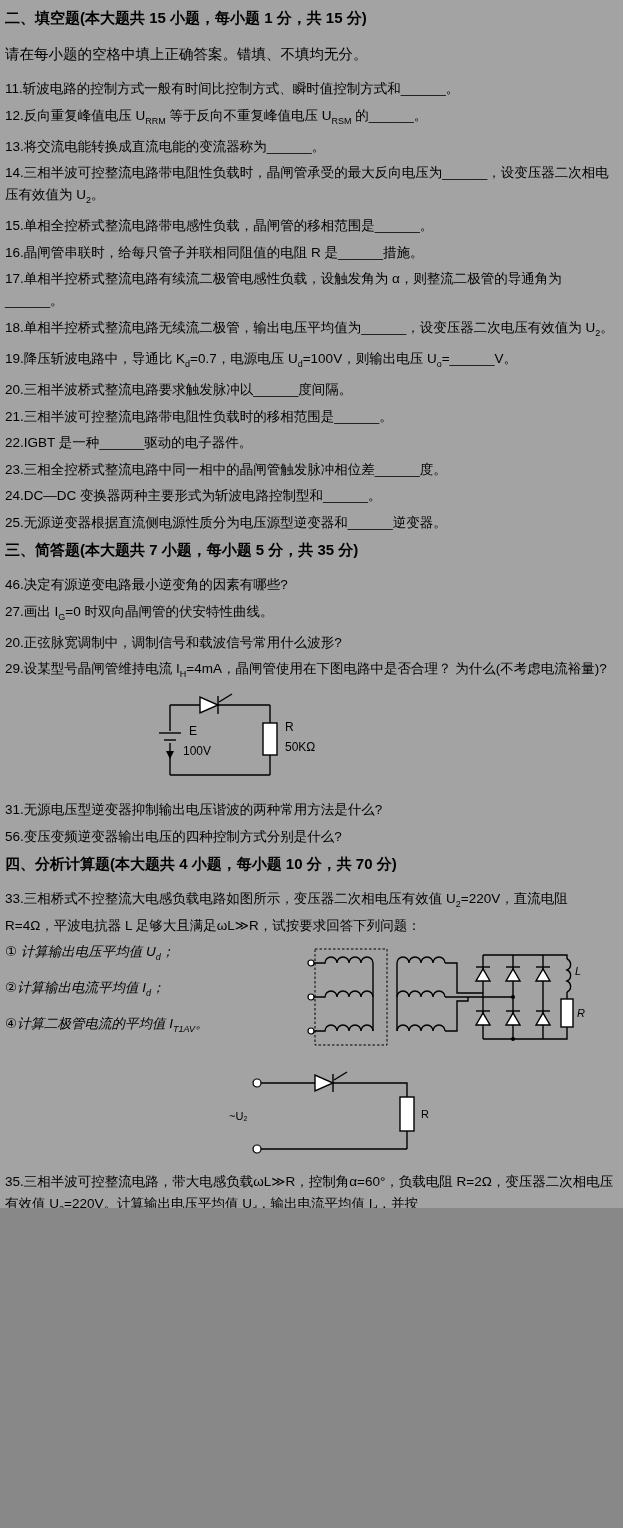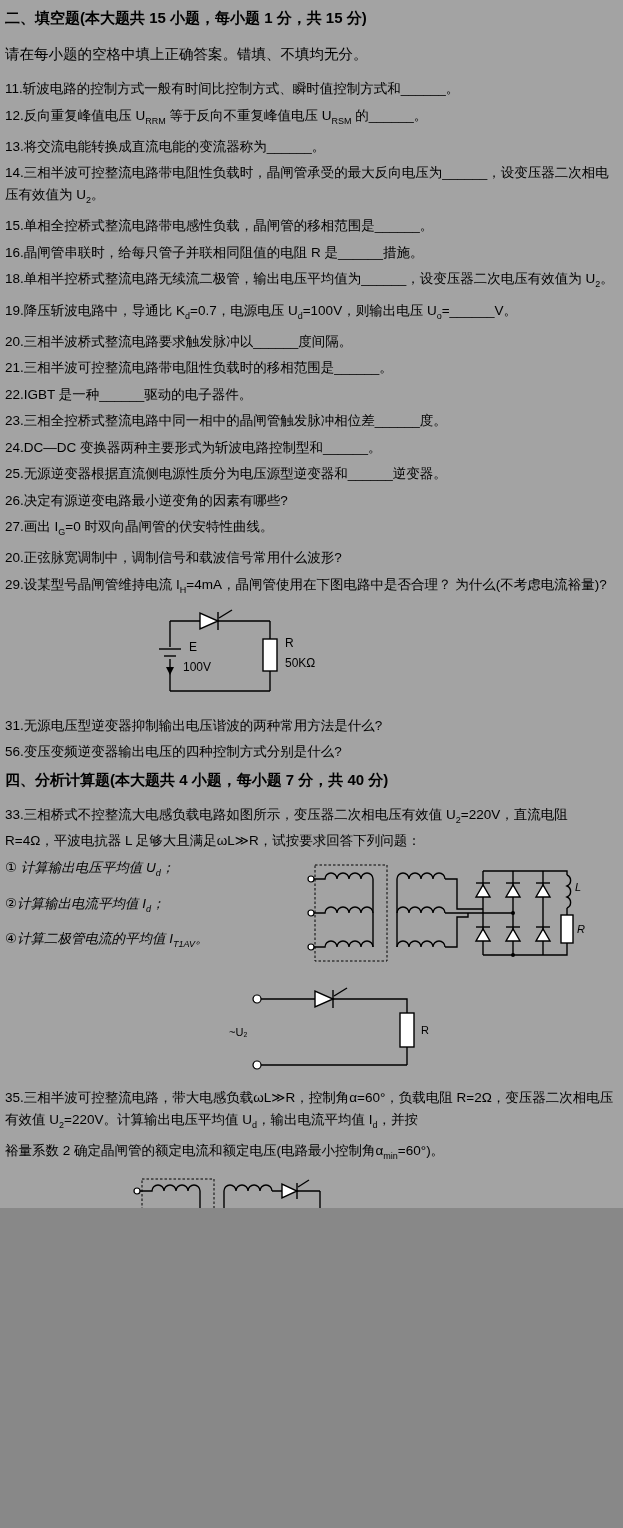--- a/index.html
+++ b/index.html
@@ -39,30 +39,32 @@
 
   <div class="sec-title">二、填空题(本大题共 15 小题，每小题 1 分，共 15 分)</div>
   <div class="note">请在每小题的空格中填上正确答案。错填、不填均无分。</div>
 
   <div class="q">11.斩波电路的控制方式一般有时间比控制方式、瞬时值控制方式和______。</div>
   <div class="q">12.反向重复峰值电压 U<sub>RRM</sub> 等于反向不重复峰值电压 U<sub>RSM</sub> 的______。</div>
   <div class="q">13.将交流电能转换成直流电能的变流器称为______。</div>
   <div class="q">14.三相半波可控整流电路带电阻性负载时，晶闸管承受的最大反向电压为______，设变压器二次相电压有效值为 U<sub>2</sub>。</div>
   <div class="q">15.单相全控桥式整流电路带电感性负载，晶闸管的移相范围是______。</div>
   <div class="q">16.晶闸管串联时，给每只管子并联相同阻值的电阻 R 是______措施。</div>
+  <div class="q">17.单相半控桥式整流电路有续流二极管电感性负载，设触发角为 α，则整流二极管的导通角为______。</div>
   <div class="q">18.单相半控桥式整流电路无续流二极管，输出电压平均值为______，设变压器二次电压有效值为 U<sub>2</sub>。</div>
   <div class="q">19.降压斩波电路中，导通比 K<sub>d</sub>=0.7，电源电压 U<sub>d</sub>=100V，则输出电压 U<sub>o</sub>=______V。</div>
   <div class="q">20.三相半波桥式整流电路要求触发脉冲以______度间隔。</div>
   <div class="q">21.三相半波可控整流电路带电阻性负载时的移相范围是______。</div>
   <div class="q">22.IGBT 是一种______驱动的电子器件。</div>
   <div class="q">23.三相全控桥式整流电路中同一相中的晶闸管触发脉冲相位差______度。</div>
   <div class="q">24.DC—DC 变换器两种主要形式为斩波电路控制型和______。</div>
   <div class="q">25.无源逆变器根据直流侧电源性质分为电压源型逆变器和______逆变器。</div>
 
-  <div class="q">26.决定有源逆变电路最小逆变角的因素有哪些?</div>
+  <div class="sec-title">三、简答题(本大题共 7 小题，每小题 5 分，共 35 分)</div>
+  <div class="q">46.决定有源逆变电路最小逆变角的因素有哪些?</div>
   <div class="q">27.画出 I<sub>G</sub>=0 时双向晶闸管的伏安特性曲线。</div>
   <div class="q">20.正弦脉宽调制中，调制信号和载波信号常用什么波形?</div>
   <div class="q">29.设某型号晶闸管维持电流 I<sub>H</sub>=4mA，晶闸管使用在下图电路中是否合理？ 为什么(不考虑电流裕量)?</div>
 
   <svg class="fig fig-q29" width="210" height="96" viewBox="0 0 210 96">
     <g>
       <path class="wire" d="M15,12 H45 M63,12 H115 M115,12 V30 M115,62 V82 M15,82 H115 M15,12 V38 M15,50 V82"></path>
       <g>
         <polygon class="dev" points="45,4 45,20 63,12"></polygon>
         <line class="wire" x1="63" y1="3" x2="63" y2="21"></line>
@@ -79,21 +81,21 @@
       <text class="lbl" x="34" y="42">E</text>
       <text class="lbl" x="28" y="62">100V</text>
       <text class="lbl" x="130" y="38">R</text>
       <text class="lbl" x="130" y="58">50KΩ</text>
     </g>
   </svg>
 
   <div class="q">31.无源电压型逆变器抑制输出电压谐波的两种常用方法是什么?</div>
   <div class="q">56.变压变频逆变器输出电压的四种控制方式分别是什么?</div>
 
-  <div class="sec-title">四、分析计算题(本大题共 4 小题，每小题 7 分，共 40 分)</div>
+  <div class="sec-title">四、分析计算题(本大题共 4 小题，每小题 10 分，共 70 分)</div>
   <div class="q">33.三相桥式不控整流大电感负载电路如图所示，变压器二次相电压有效值 U<sub>2</sub>=220V，直流电阻 R=4Ω，平波电抗器 L 足够大且满足ωL≫R，试按要求回答下列问题：</div>
 
   <div class="q33row">
     <div class="subs">
       <div class="q">① 计算输出电压平均值 U<sub>d</sub>；</div>
       <div class="q">②计算输出电流平均值 I<sub>d</sub>；</div>
       <div class="q">④计算二极管电流的平均值 I<sub>T1AV</sub>。</div>
     </div>
     <div class="figwrap">
 

